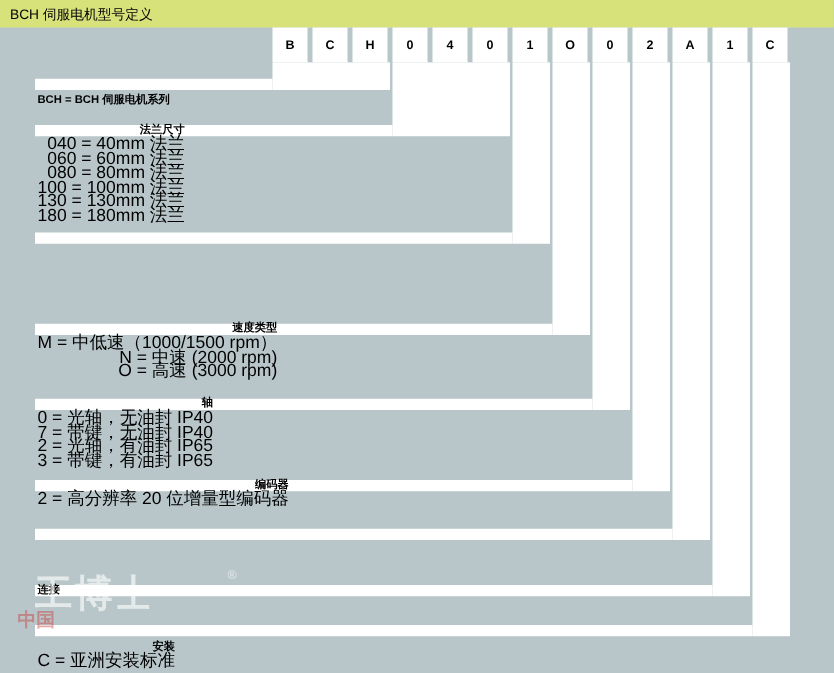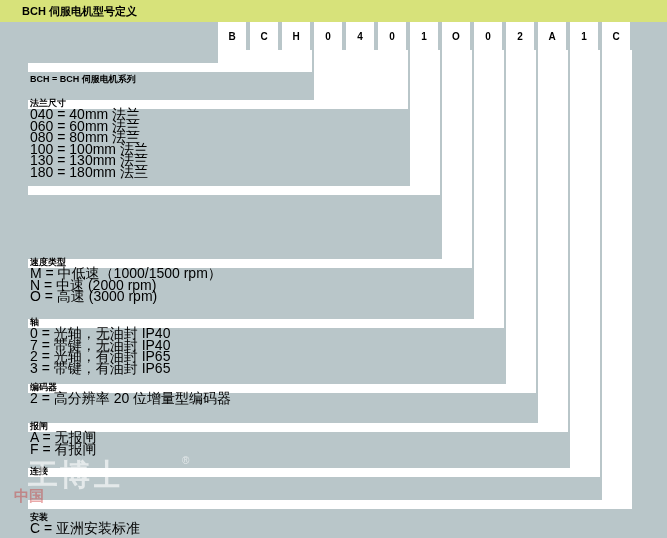--- a/index.html
+++ b/index.html
@@ -25,23 +25,23 @@
     left: 0;
     top: 0;
     width: 667px;
     height: 22px;
     background: #d7e27a;
     display: flex;
     align-items: center;
   }
   .title-bar .title-text {
     font-size: 11px;
-    font-weight: bold;
+    font-weight: normal;
     color: #000;
-    padding-left: 22px;
+    padding-left: 8px;
     letter-spacing: 0px;
   }
   
   .code-row {
     position: absolute;
     top: 22px;
     left: 0;
     width: 667px;
     height: 28px;
   }
@@ -68,20 +68,21 @@
   .hbar {
     position: absolute;
     background: #ffffff;
   }
   
   .block {
     position: absolute;
     font-size: 9px;
     color: #000;
     line-height: 11.5px;
+    text-align: right;
   }
   .block .bhead {
     font-weight: bold;
     font-size: 9px;
     line-height: 12px;
   }
   .block .bline {
     font-weight: normal;
     font-size: 14px;
     line-height: 11.5px;
@@ -204,25 +205,20 @@
     <div class="bline">7 = 带键，无油封 IP40</div>
     <div class="bline">2 = 光轴，有油封 IP65</div>
     <div class="bline">3 = 带键，有油封 IP65</div>
   </div>
 
   <div class="block" style="left:30px;top:381px;">
     <div class="bhead">编码器</div>
     <div class="bline">2 = 高分辨率 20 位增量型编码器</div>
   </div>
 
-  <div class="block" style="left:30px;top:420px;">
-    <div class="bhead">报闸</div>
-    <div class="bline">A = 无报闸</div>
-    <div class="bline">F = 有报闸</div>
-  </div>
 
   <div class="block" style="left:30px;top:465px;">
     <div class="bhead">连接</div>
   </div>
 
   <div class="block" style="left:30px;top:511px;">
     <div class="bhead">安装</div>
     <div class="bline">C = 亚洲安装标准</div>
   </div>
 

